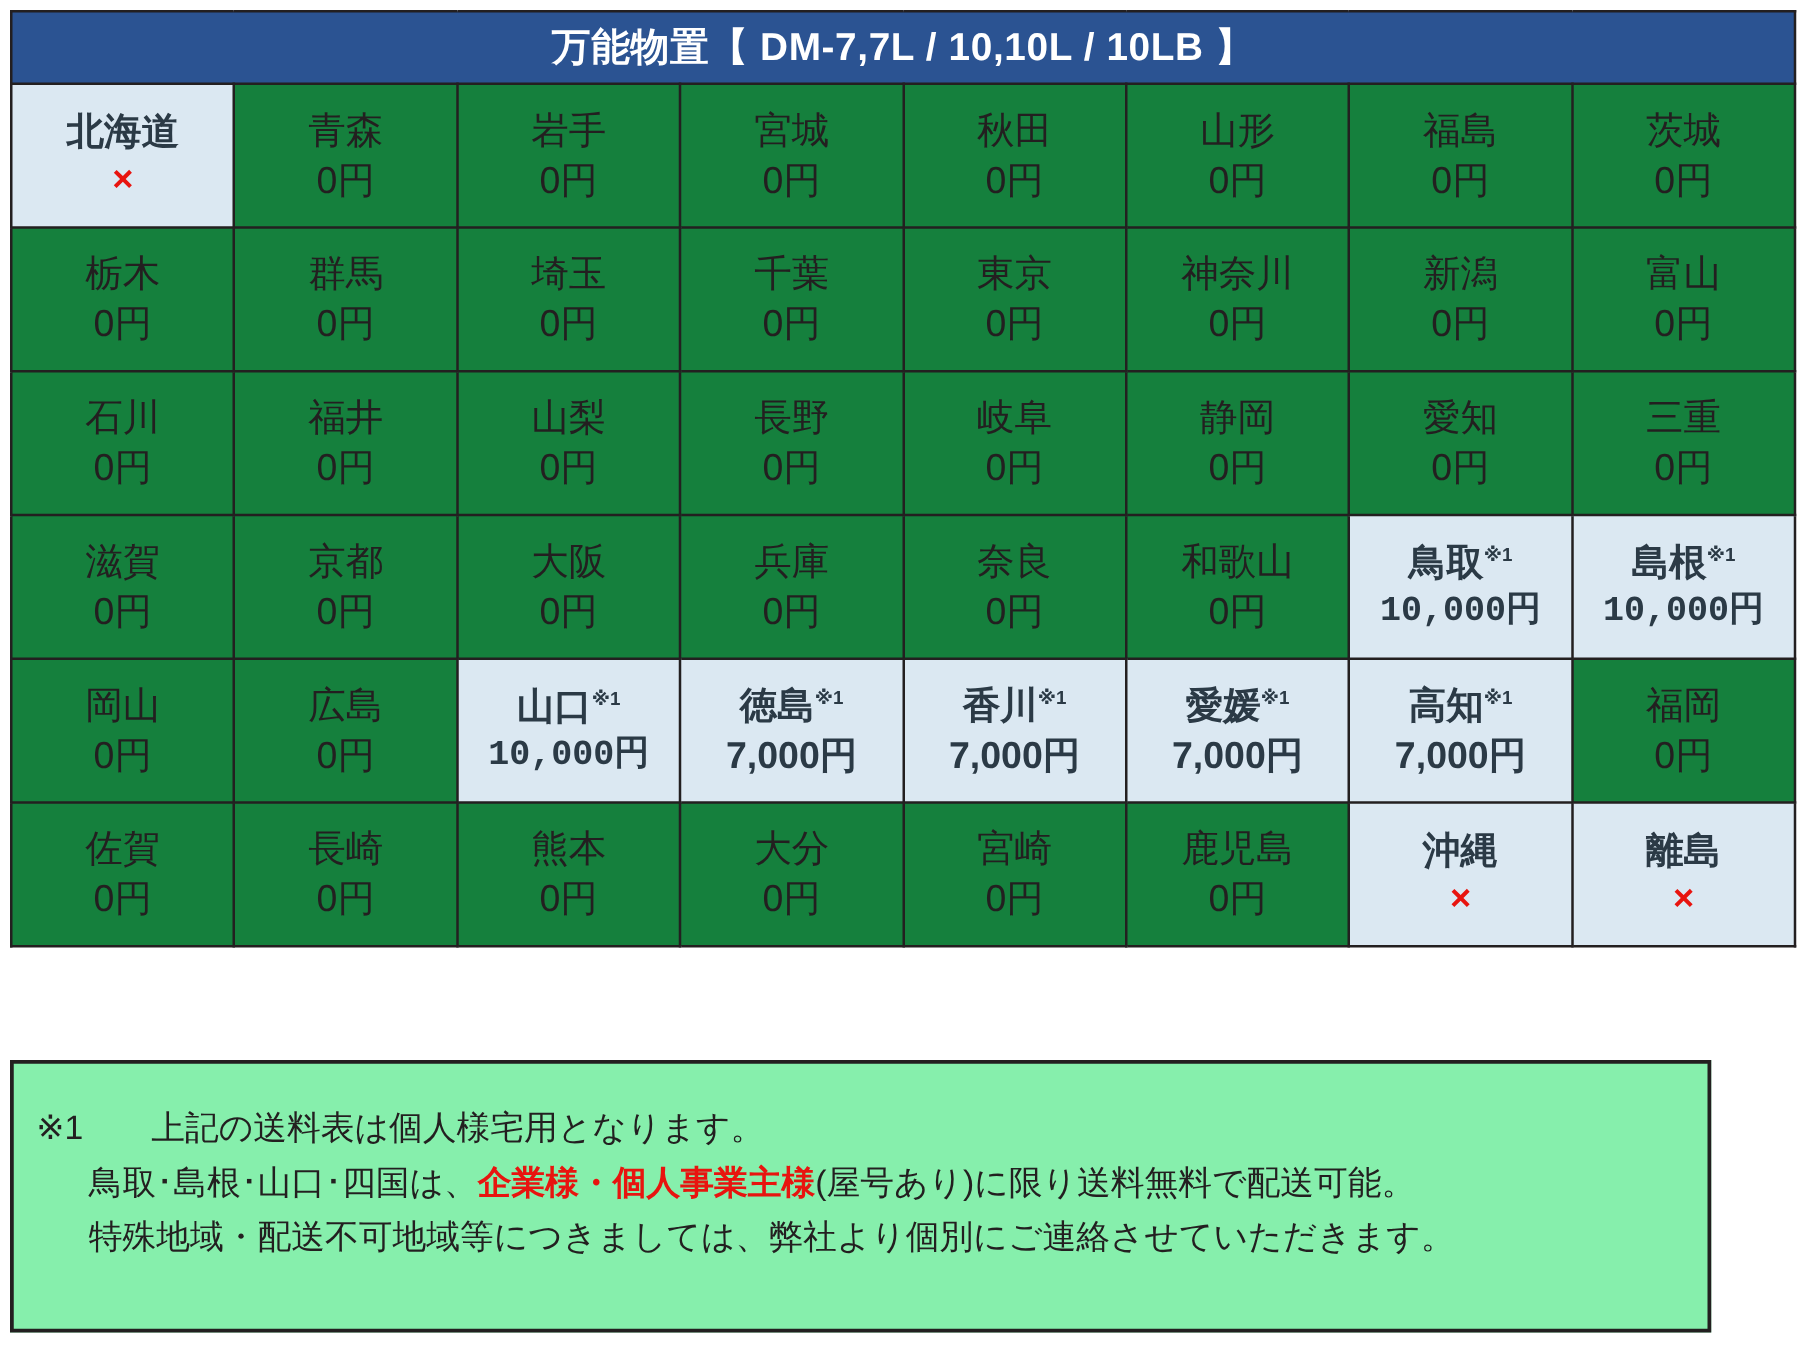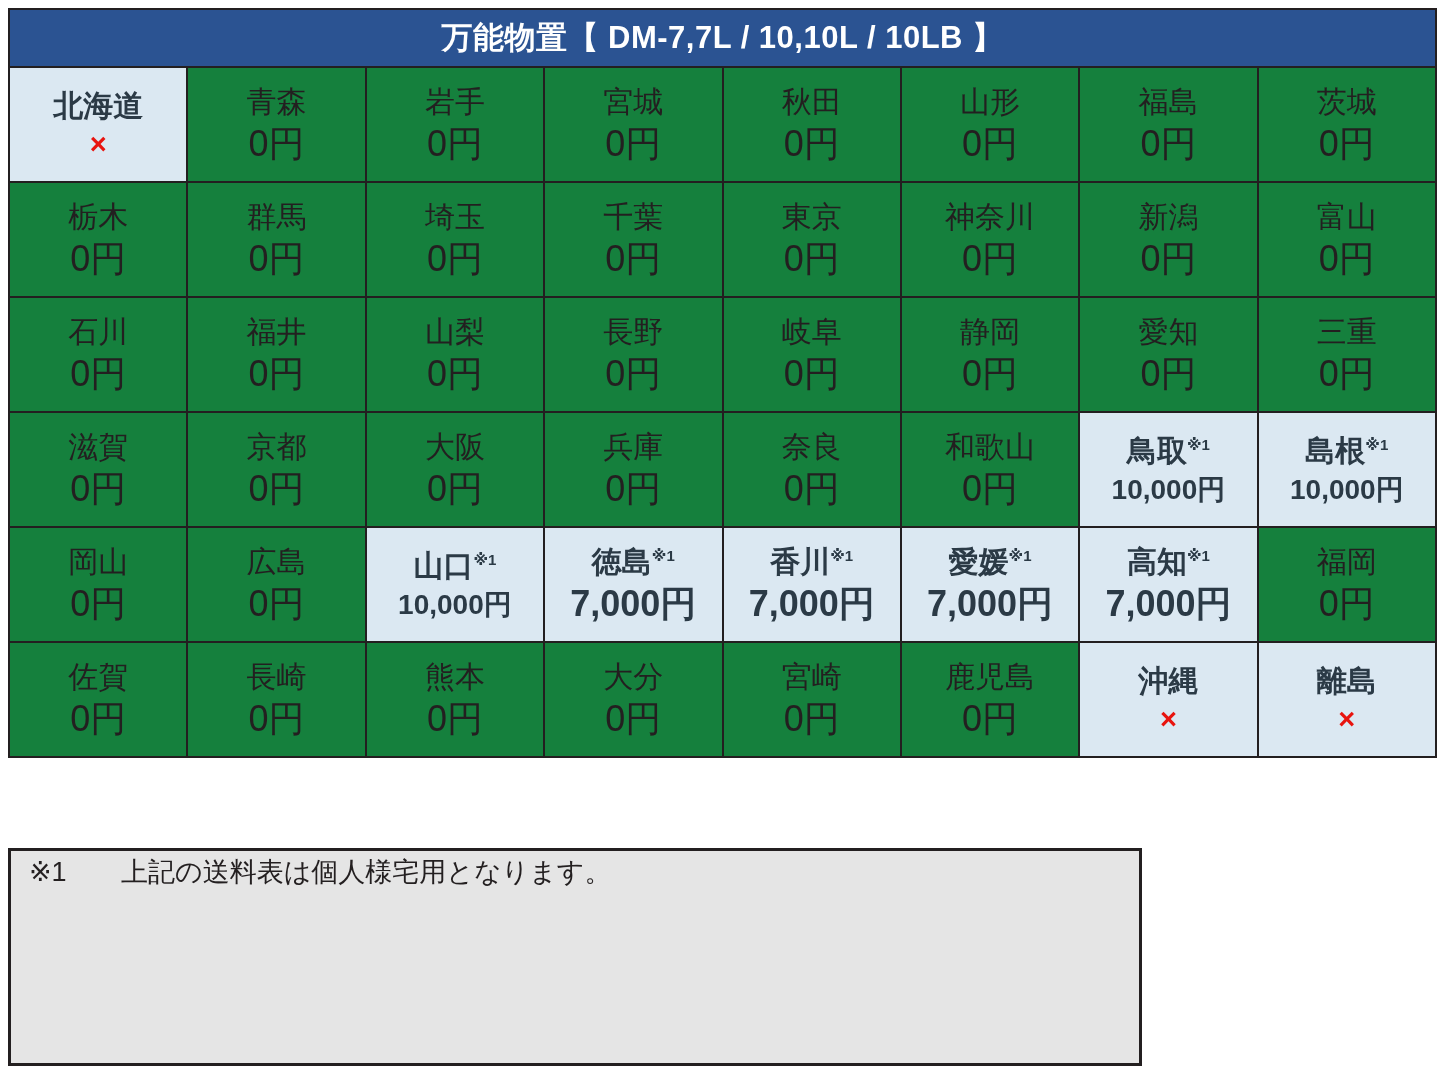--- a/index.html
+++ b/index.html
@@ -71,59 +71,60 @@
   td.cell.hl .fee {
     font-weight: bold;
     color: #2b3a46;
   }
   .pref .mark {
     font-size: 15px;
     vertical-align: super;
     font-weight: bold;
   }
   .fee {
-    font-size: 36px;
+    font-size: 30px;
     line-height: 1.05;
     color: #231f20;
     white-space: nowrap;
   }
   .fee.x {
     color: #e8140f;
     font-size: 29px;
     font-weight: normal;
   }
   td.cell.hl .fee.x {
     color: #e8140f;
     font-weight: bold;
   }
   .fee.small {
     font-size: 28px;
+    font-family: Liberation Mono, monospace;
   }
 
   
   .no-ship-note {
     position: absolute;
     right: 12px;
     top: 800px;
     font-size: 30px;
     color: #e8140f;
     white-space: nowrap;
   }
 
   
   .note-box {
     position: absolute;
     left: 8px;
     top: 848px;
-    width: 1134px;
+    width: 1361px;
     height: 218px;
     box-sizing: border-box;
     border: 3px solid #231f20;
-    background: #e5e5e5;
-    padding: 0 14px 10px 18px;
+    background: #86efac;
+    padding: 30px 14px 10px 18px;
   }
   .note-line {
     font-size: 27px;
     line-height: 1.62;
     color: #231f20;
     white-space: nowrap;
   }
   .note-line.first {
     margin-left: 0;
   }
@@ -358,15 +359,21 @@
           </tr>
         </tbody>
     </table>
   </div>
 
 
   <div class="note-box">
     <div class="note-line first">
       <span class="note-mark">※1</span><span>上記の送料表は個人様宅用となります。</span>
     </div>
+    <div class="note-line indent">
+      <span>鳥取･島根･山口･四国は、</span><span class="strong-red">企業様・個人事業主様</span><span>(屋号あり)に限り送料無料で配送可能。</span>
+    </div>
+    <div class="note-line indent">
+      <span>特殊地域・配送不可地域等につきましては、弊社より個別にご連絡させていただきます。</span>
+    </div>
   </div>
 
 </div>
 
 </body></html>

